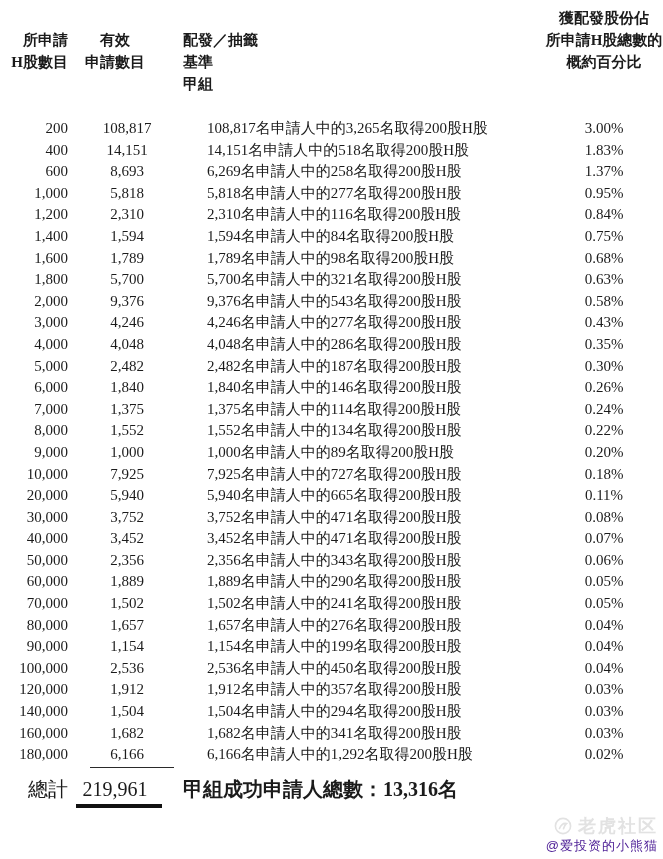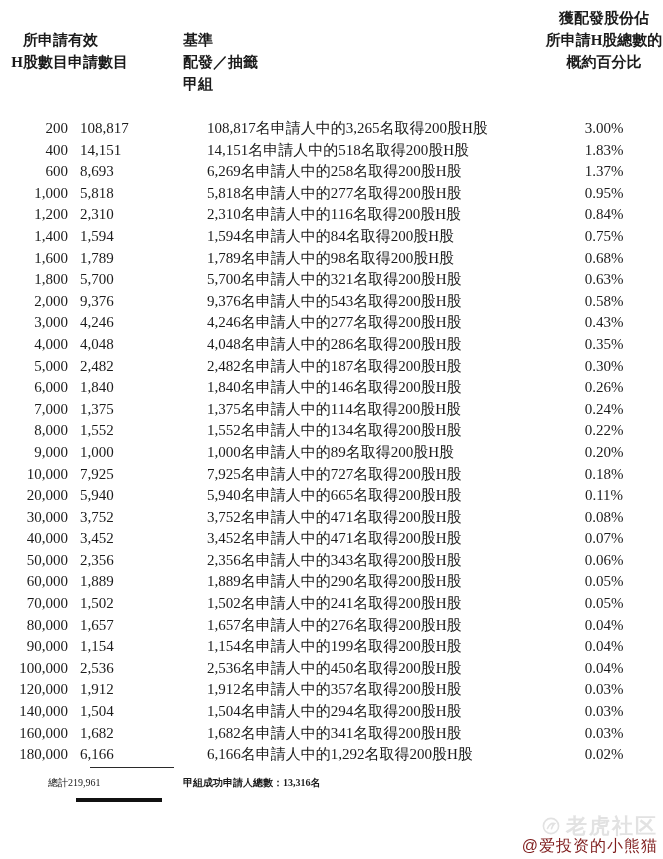--- a/index.html
+++ b/index.html
@@ -19,21 +19,21 @@
   .doc {
     position: absolute;
     inset: 0;
   }
   
   .grid-row {
     display: grid;
     grid-template-columns: 68px 94px 1fr 118px;
   }
   .c1 { text-align: right; }
-  .c2 { text-align: left; }
+  .c2 { text-align: center; }
   .c3 { text-align: left; padding-left: 21px; }
   .c4 { text-align: center; padding-right: 0; font-family: Liberation Serif, serif; }
 
   
   .thead {
     padding-top: 7px;
     font-weight: bold;
     font-size: 15px;
     line-height: 22px;
   }
@@ -55,22 +55,22 @@
     content: "";
     position: absolute;
     left: 10px;
     right: 0;
     bottom: -2px;
     border-bottom: 1.5px solid #2a2a2a;
   }
 
   
   .total-block {
-    margin-top: 6px;
-    font-size: 10px;
+    margin-top: 12px;
+    font-size: 20px;
     line-height: 22px;
   }
   .total-num { display: inline-block; }
   .double-rule {
     width: 86px;
     margin-left: auto;
     margin-top: 4px;
     height: 3px;
     border-top: 3px solid #111;
     border-bottom: 1.5px solid #111;
@@ -91,50 +91,50 @@
     text-align: right;
     color: #e2e2e2;
     font-family: "Liberation Sans", "DejaVu Sans", sans-serif;
     user-select: none;
   }
   .wm-line1 {
     display: flex;
     align-items: center;
     justify-content: flex-end;
     gap: 6px;
-    font-size: 21px;
+    font-size: 18px;
     font-weight: bold;
     letter-spacing: 2px;
     line-height: 22px;
   }
   .wm-icon { display: inline-flex; }
   .wm-line2 {
-    font-size: 16px;
+    font-size: 13px;
     letter-spacing: 1px;
     line-height: 17px;
-    color: #7f1d1d;
+    color: #4c1d95;
   }
 </style>
 </head>
 <body>
 
 <div class="doc">
 
   <div class="thead grid-row">
     <div class="hcell c1 offset-1">
       <div>所申請</div>
       <div>H股數目</div>
     </div>
     <div class="hcell c2 offset-1">
       <div>有效</div>
       <div>申請數目</div>
     </div>
     <div class="hcell c3 offset-1">
+      <div>配發／抽籤</div>
       <div>基準</div>
-      <div>配發／抽籤</div>
       <div>甲組</div>
     </div>
     <div class="hcell c4">
       <div>獲配發股份佔</div>
       <div>所申請H股總數的</div>
       <div>概約百分比</div>
     </div>
   </div>
 
   <div class="tbody">

